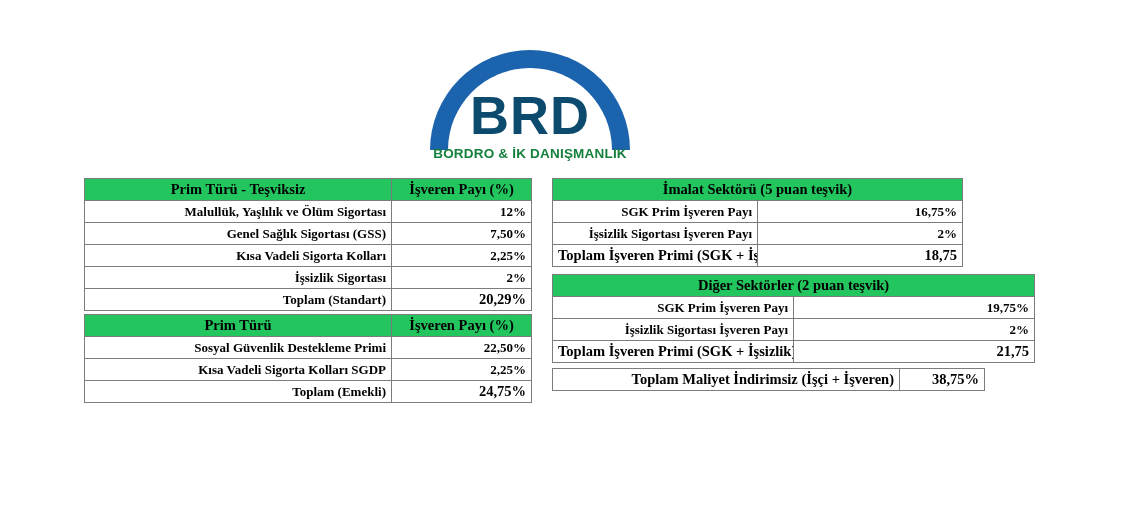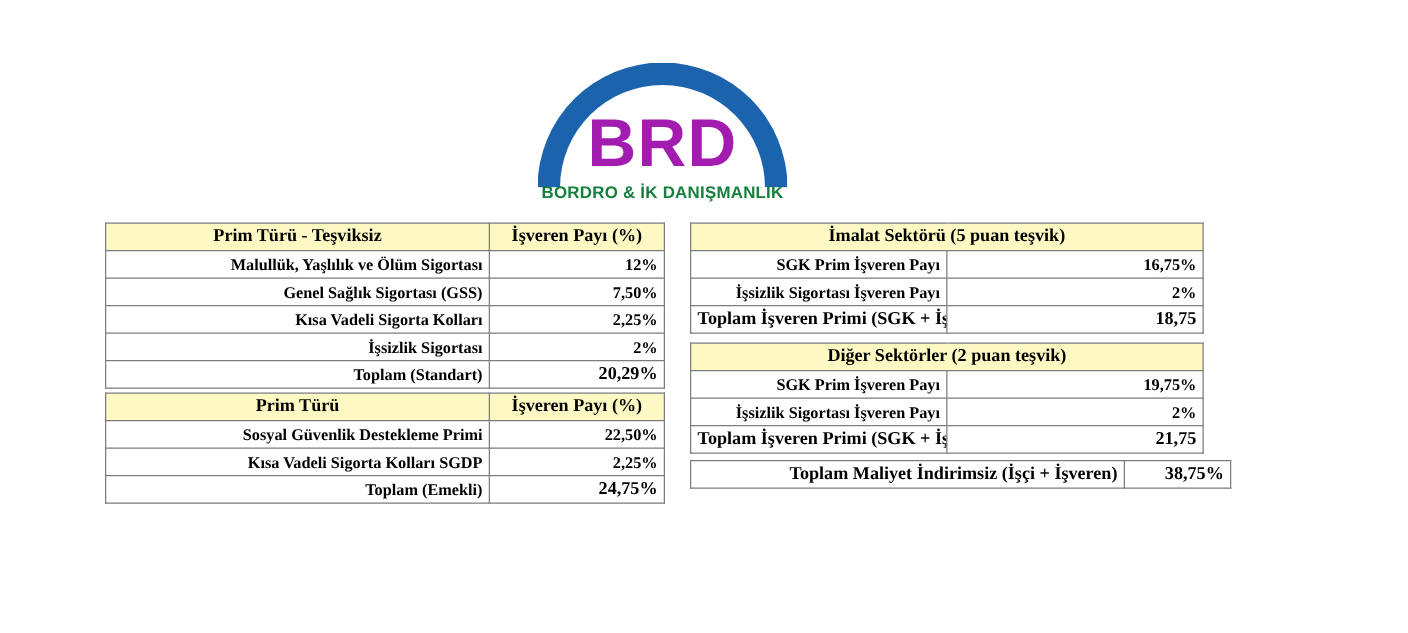--- a/index.html
+++ b/index.html
@@ -38,21 +38,21 @@
   .logo-text {
     position: absolute;
     left: 0;
     top: 46px;
     width: 220px;
     text-align: center;
     font-family: "Liberation Sans", sans-serif;
     font-weight: bold;
     font-size: 54px;
     letter-spacing: 1px;
-    color: #a21caf;
+    color: #0c4a6e;
     line-height: 1;
   }
   .logo-sub {
     position: absolute;
     left: -5px;
     top: 104px;
     width: 230px;
     text-align: center;
     font-family: "Liberation Sans", sans-serif;
     font-weight: bold;
@@ -71,34 +71,34 @@
   .tbl td, .tbl th {
     border: 1px solid #7c7c7c;
     padding: 1px 5px;
     height: 19px;
     font-weight: bold;
     text-align: right;
     white-space: nowrap;
     overflow: hidden;
   }
   .hdr td {
-    background: #fef9c3;
+    background: #22c55e;
     text-align: center;
     font-weight: bold;
     font-size: 14.5px;
   }
   .ctr { text-align: center; }
   .bold { font-weight: bold; }
   .big { font-size: 14.5px; }
 
   
   #t-prim-tesviksiz { left: 84px;  top: 178px; width: 426px; }
   #t-prim-emekli   { left: 84px;  top: 314px; width: 426px; }
   #t-imalat        { left: 552px; top: 178px; width: 411px; }
-  #t-diger         { left: 552px; top: 274px; width: 411px; }
+  #t-diger         { left: 552px; top: 274px; width: 483px; }
   #t-toplam        { left: 552px; top: 368px; width: 411px; padding-left: 16px; }
 
   .c-label { width: 296px; }
   .c-val   { width: 129px; }
   .r-label { width: 336px; }
   .r-val   { width: 74px; margin-top: 27px; }
 </style>
 </head>
 <body>
 

